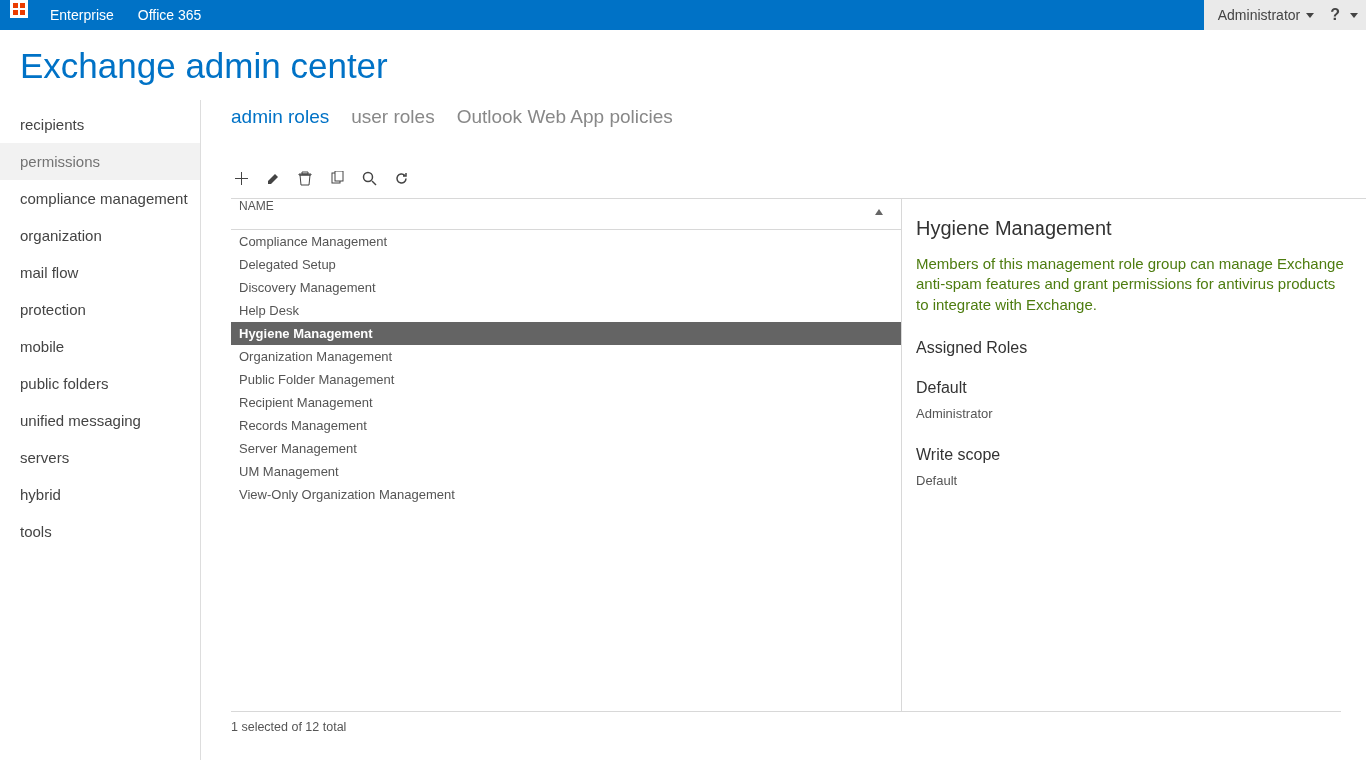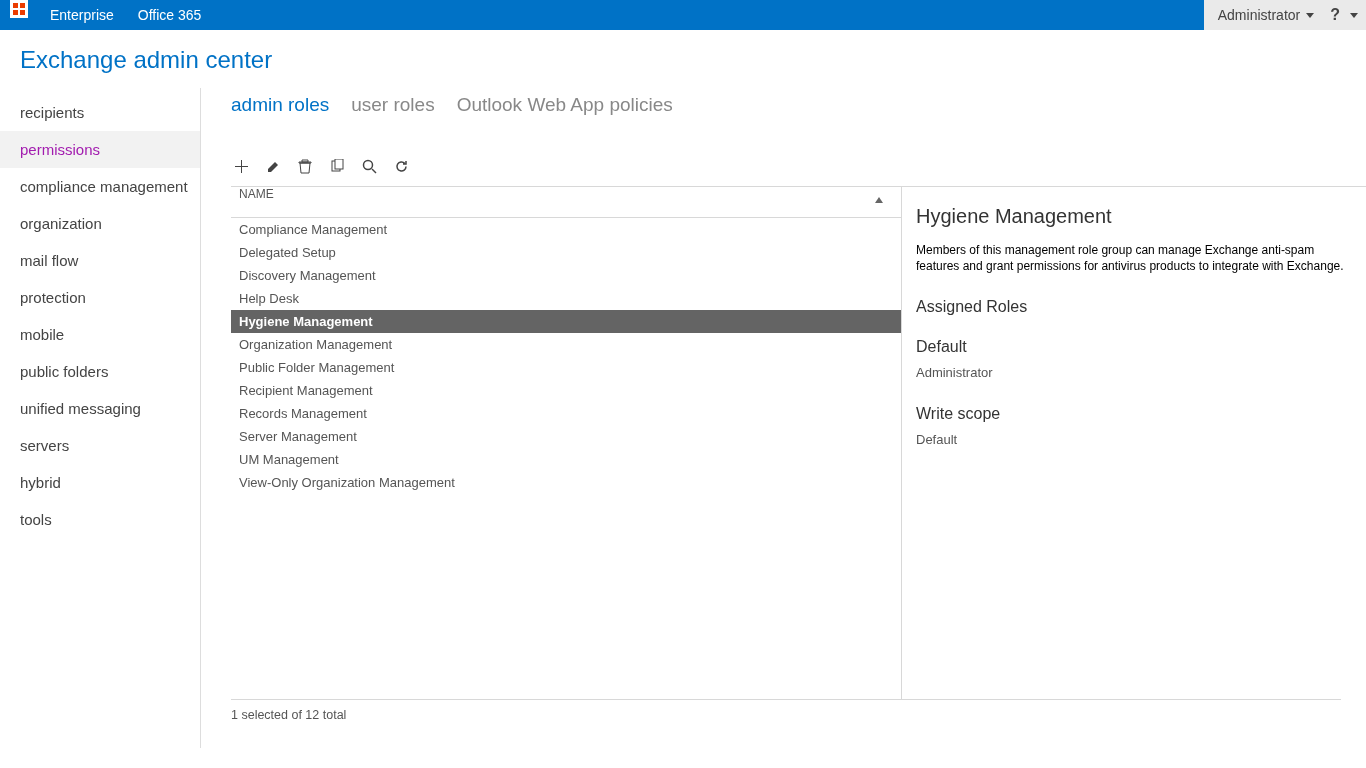--- a/index.html
+++ b/index.html
@@ -5,47 +5,47 @@
 html,body{margin:0;padding:0;width:1366px;height:768px;font-family:"Segoe UI","Segoe UI Light",Arial,sans-serif;color:#333;background:#fff;overflow:hidden}
 
 #topbar{height:30px;background:#0072c6;display:flex;color:#fff;font-size:14px;position:relative}
 #app-icon{width:18px;height:18px;background:#fff;margin:0 10px 0 10px;display:flex;align-items:center;justify-content:center}
 #app-icon svg{display:block}
 .top-link{color:#fff;text-decoration:none;padding:0 12px;height:30px;line-height:30px;cursor:pointer}
 #user-area{position:absolute;right:0;top:0;height:30px;background:#eaeaea;color:#444;display:flex;align-items:center;padding:0 8px 0 14px;font-size:14px}
 .caret{margin-left:6px;width:0;height:0;border-left:4px solid transparent;border-right:4px solid transparent;border-top:5px solid #444}
 #help-icon{font-weight:bold;font-size:16px;margin-left:16px;margin-right:4px;cursor:pointer}
 
-#page-title{font-size:24px;font-weight:300;color:#0072c6;padding:16px 0 14px 20px}
+#page-title{font-size:35px;font-weight:300;color:#0072c6;padding:16px 0 14px 20px}
 
 #body-wrap{display:flex;height:660px}
 #left-nav{width:200px;border-right:1px solid #ddd;padding-top:6px}
 .leftnav-item{display:block;padding:10px 0 10px 20px;font-size:15px;color:#444;cursor:pointer}
-.leftnav-item.active{background:#f2f2f2;color:#a21caf}
+.leftnav-item.active{background:#f2f2f2;color:#737373}
 #main{flex:1;padding-left:30px;display:flex;flex-direction:column}
 
 #tabs{padding-top:6px}
 .tab{display:inline-block;font-size:19px;color:#888;margin-right:22px;cursor:pointer;font-weight:400}
 .tab.active{color:#0072c6}
 
 #toolbar{margin-top:40px;display:flex;align-items:center}
 .toolbtn{width:20px;height:20px;margin-right:12px;cursor:pointer;color:#444;display:flex;align-items:center;justify-content:center}
 .toolbtn svg{display:block}
 
 #content-row{display:flex;border-top:1px solid #d8d8d8;margin-top:10px;height:512px}
 #list-col{width:670px;border-right:1px solid #d8d8d8;display:flex;flex-direction:column}
 #list-header{border-bottom:1px solid #d8d8d8;height:30px;display:flex;align-items:flex-start;padding-left:8px;font-size:12px;color:#555;position:relative}
 #sort-arrow{position:absolute;right:18px;top:10px;width:0;height:0;border-left:4px solid transparent;border-right:4px solid transparent;border-bottom:6px solid #666}
 #list-body{flex:1;overflow:auto}
 .role-row{height:23px;line-height:23px;padding-left:8px;font-size:13px;color:#555;cursor:pointer}
 .role-row.selected{background:#646464;color:#fff;font-weight:bold}
 
 #details-col{flex:1;padding:18px 14px 0 14px;overflow:auto}
 #detail-title{font-size:20px;color:#333;font-weight:400;margin-bottom:14px}
-#detail-desc{font-size:12px;color:#000000;line-height:1.35;margin-bottom:24px}
+#detail-desc{font-size:15px;color:#4d7c0f;line-height:1.35;margin-bottom:24px}
 .detail-section-title{font-size:16px;color:#333;margin-bottom:8px;margin-top:22px;font-weight:400}
 .detail-line{font-size:13px;color:#555;line-height:1.45}
 
 #list-footer{border-top:1px solid #d8d8d8;padding:8px 0;font-size:12.5px;color:#555;text-align:left;width:1110px}
 </style>
 </head>
 <body>
 
 <div id="topbar">
   <div id="app-icon">

